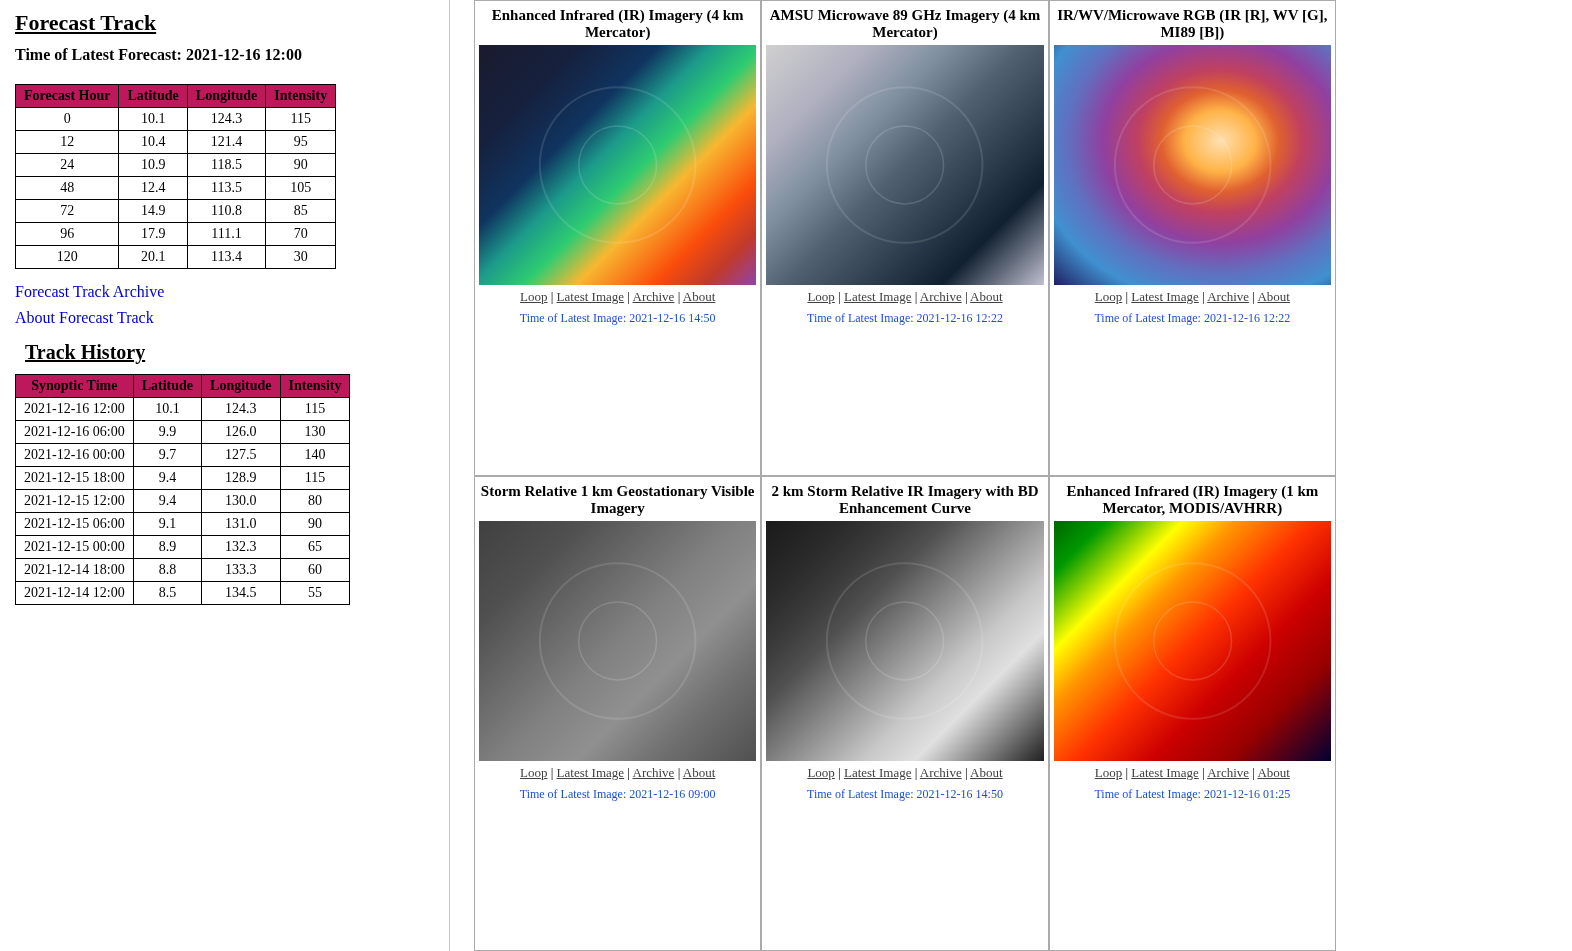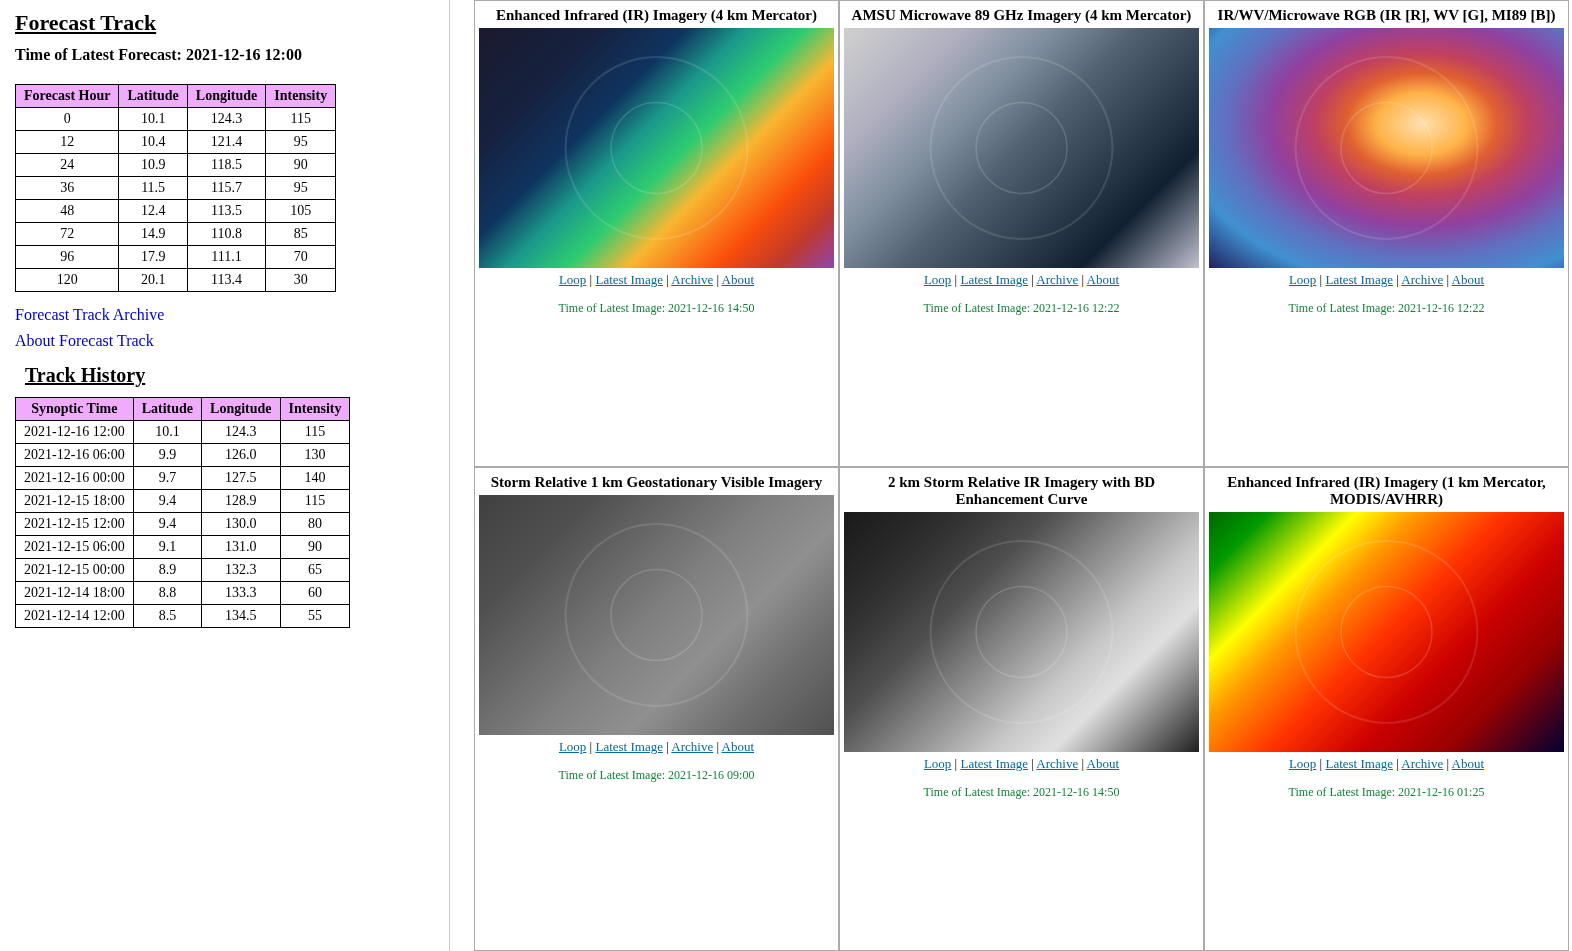--- a/index.html
+++ b/index.html
@@ -4,21 +4,21 @@
   <style>
     * { box-sizing: border-box; margin: 0; padding: 0; }
     body {
       font-family: Times New Roman, serif;
       font-size: 14px;
       background: #fff;
       color: #000;
     }
     .main-layout {
       display: flex;
-      width: 1569px;
+      width: 1336px;
       min-height: 951px;
     }
     
     .left-panel {
       width: 450px;
       min-width: 450px;
       padding: 10px 15px;
       border-right: 1px solid #ccc;
     }
     .page-title {
@@ -37,21 +37,21 @@
       margin-bottom: 14px;
       font-size: 14px;
     }
     table.forecast-table th, table.forecast-table td,
     table.history-table th, table.history-table td {
       border: 1px solid #000;
       padding: 3px 8px;
       text-align: center;
     }
     table.forecast-table th, table.history-table th {
-      background: #f0abfc;
+      background: #be185d;
       font-weight: bold;
     }
     .link-archive, .link-about {
       display: block;
       color: #0000cc;
       font-size: 16px;
       margin-bottom: 8px;
       cursor: pointer;
     }
     .track-history-title {
@@ -89,33 +89,33 @@
     .img-visible { background: linear-gradient(135deg, #404040 0%, #505050 20%, #686868 35%, #808080 50%, #909090 65%, #707070 80%, #505050 100%); }
     .img-bd { background: linear-gradient(135deg, #1a1a1a 0%, #2a2a2a 15%, #3a3a3a 25%, #505050 35%, #787878 45%, #a0a0a0 55%, #c8c8c8 65%, #e0e0e0 75%, #202020 100%); }
     .img-modis { background: linear-gradient(135deg, #006600 0%, #009900 10%, #ffff00 25%, #ff9900 35%, #ff3300 50%, #cc0000 65%, #990000 80%, #000033 100%); }
 
     .image-links {
       font-size: 13px;
       margin-top: 4px;
       text-align: center;
     }
     .image-links a {
-      color: #0369a1;
+      color: #404040;
       text-decoration: underline;
       cursor: pointer;
       margin-top: 19px;
     }
     .image-links span {
       color: #000;
     }
     .image-time {
       font-size: 12px;
       text-align: center;
-      margin-top: 13px;
-      color: #15803d;
+      margin-top: 6px;
+      color: #1d4ed8;
     }
     
     .sat-img {
       width: 100%;
       height: 240px;
       position: relative;
       overflow: hidden;
     }
   </style>
 </head>
@@ -152,26 +152,20 @@
             <td>121.4</td>
             <td>95</td>
           </tr>
           <tr>
             <td>24</td>
             <td>10.9</td>
             <td>118.5</td>
             <td>90</td>
           </tr>
           <tr>
-            <td>36</td>
-            <td>11.5</td>
-            <td>115.7</td>
-            <td>95</td>
-          </tr>
-          <tr>
             <td>48</td>
             <td>12.4</td>
             <td>113.5</td>
             <td>105</td>
           </tr>
           <tr>
             <td>72</td>
             <td>14.9</td>
             <td>110.8</td>
             <td>85</td>

